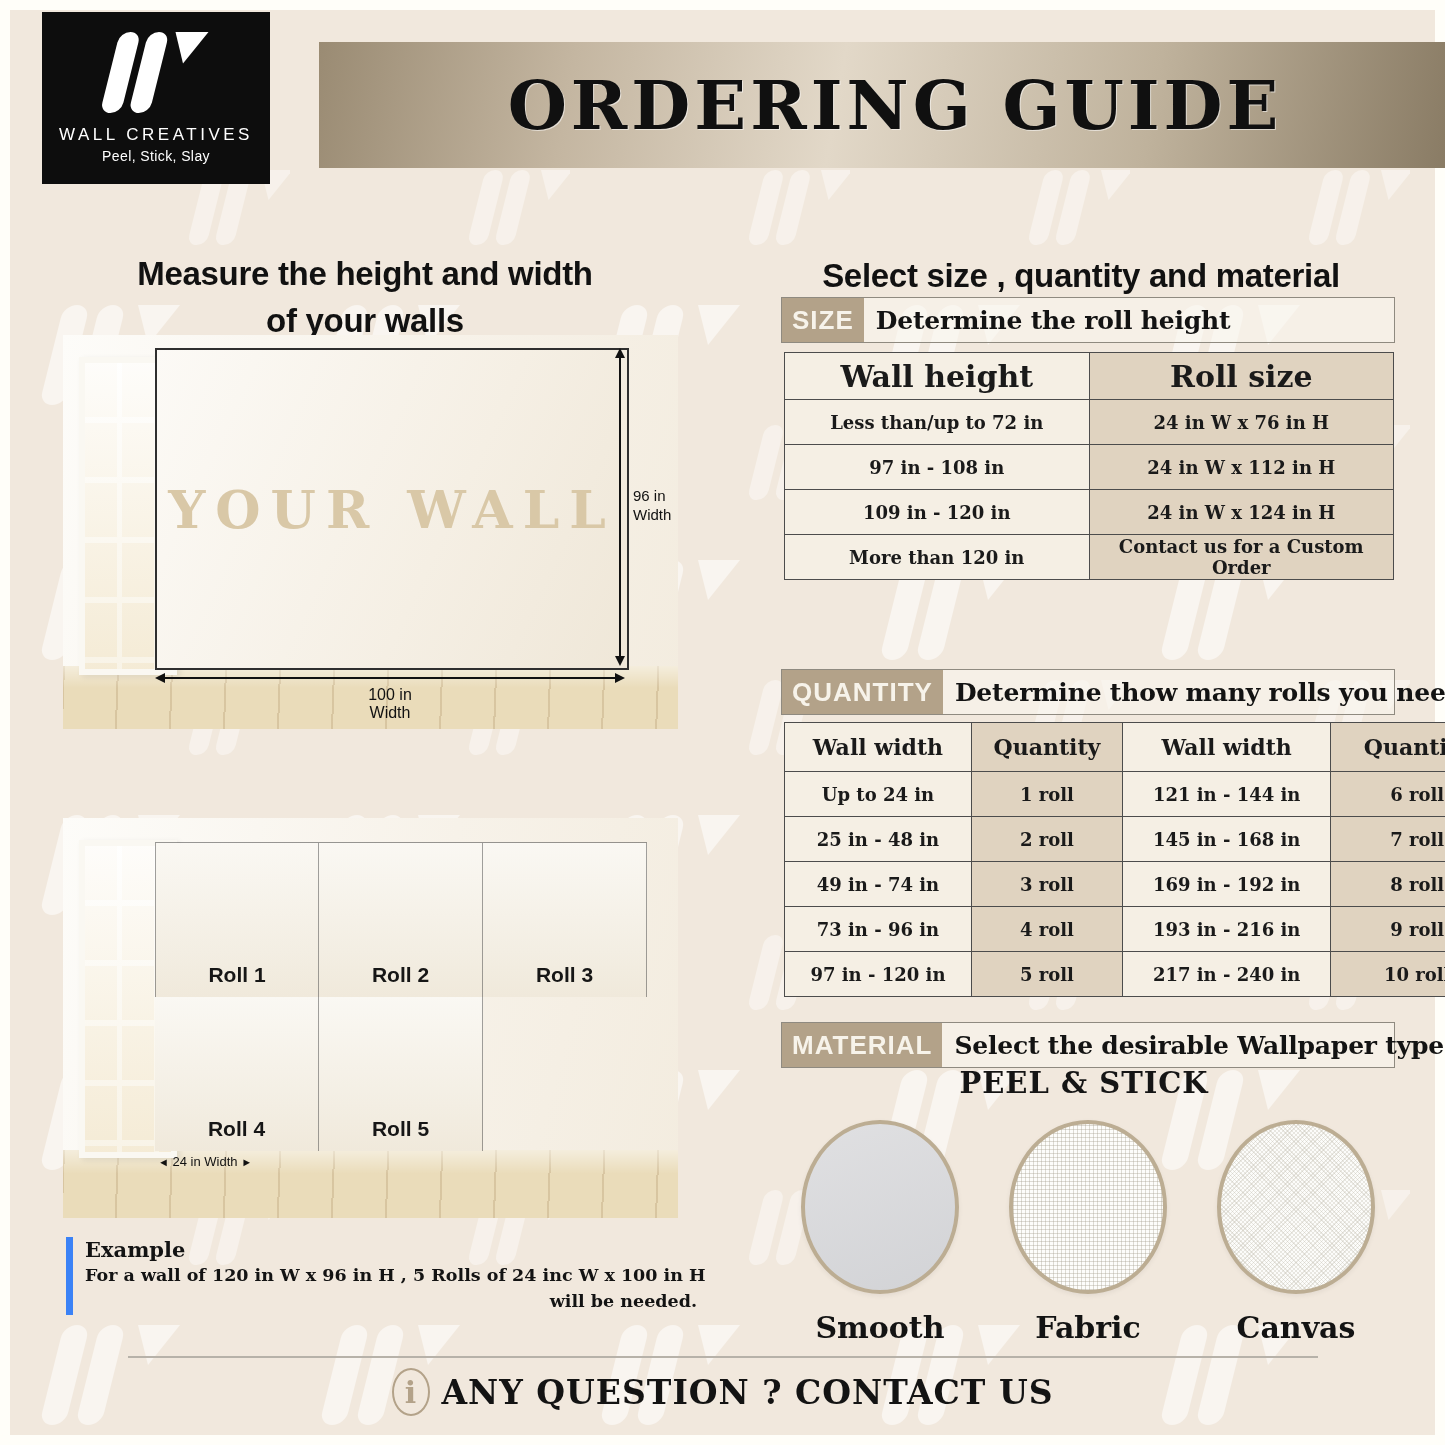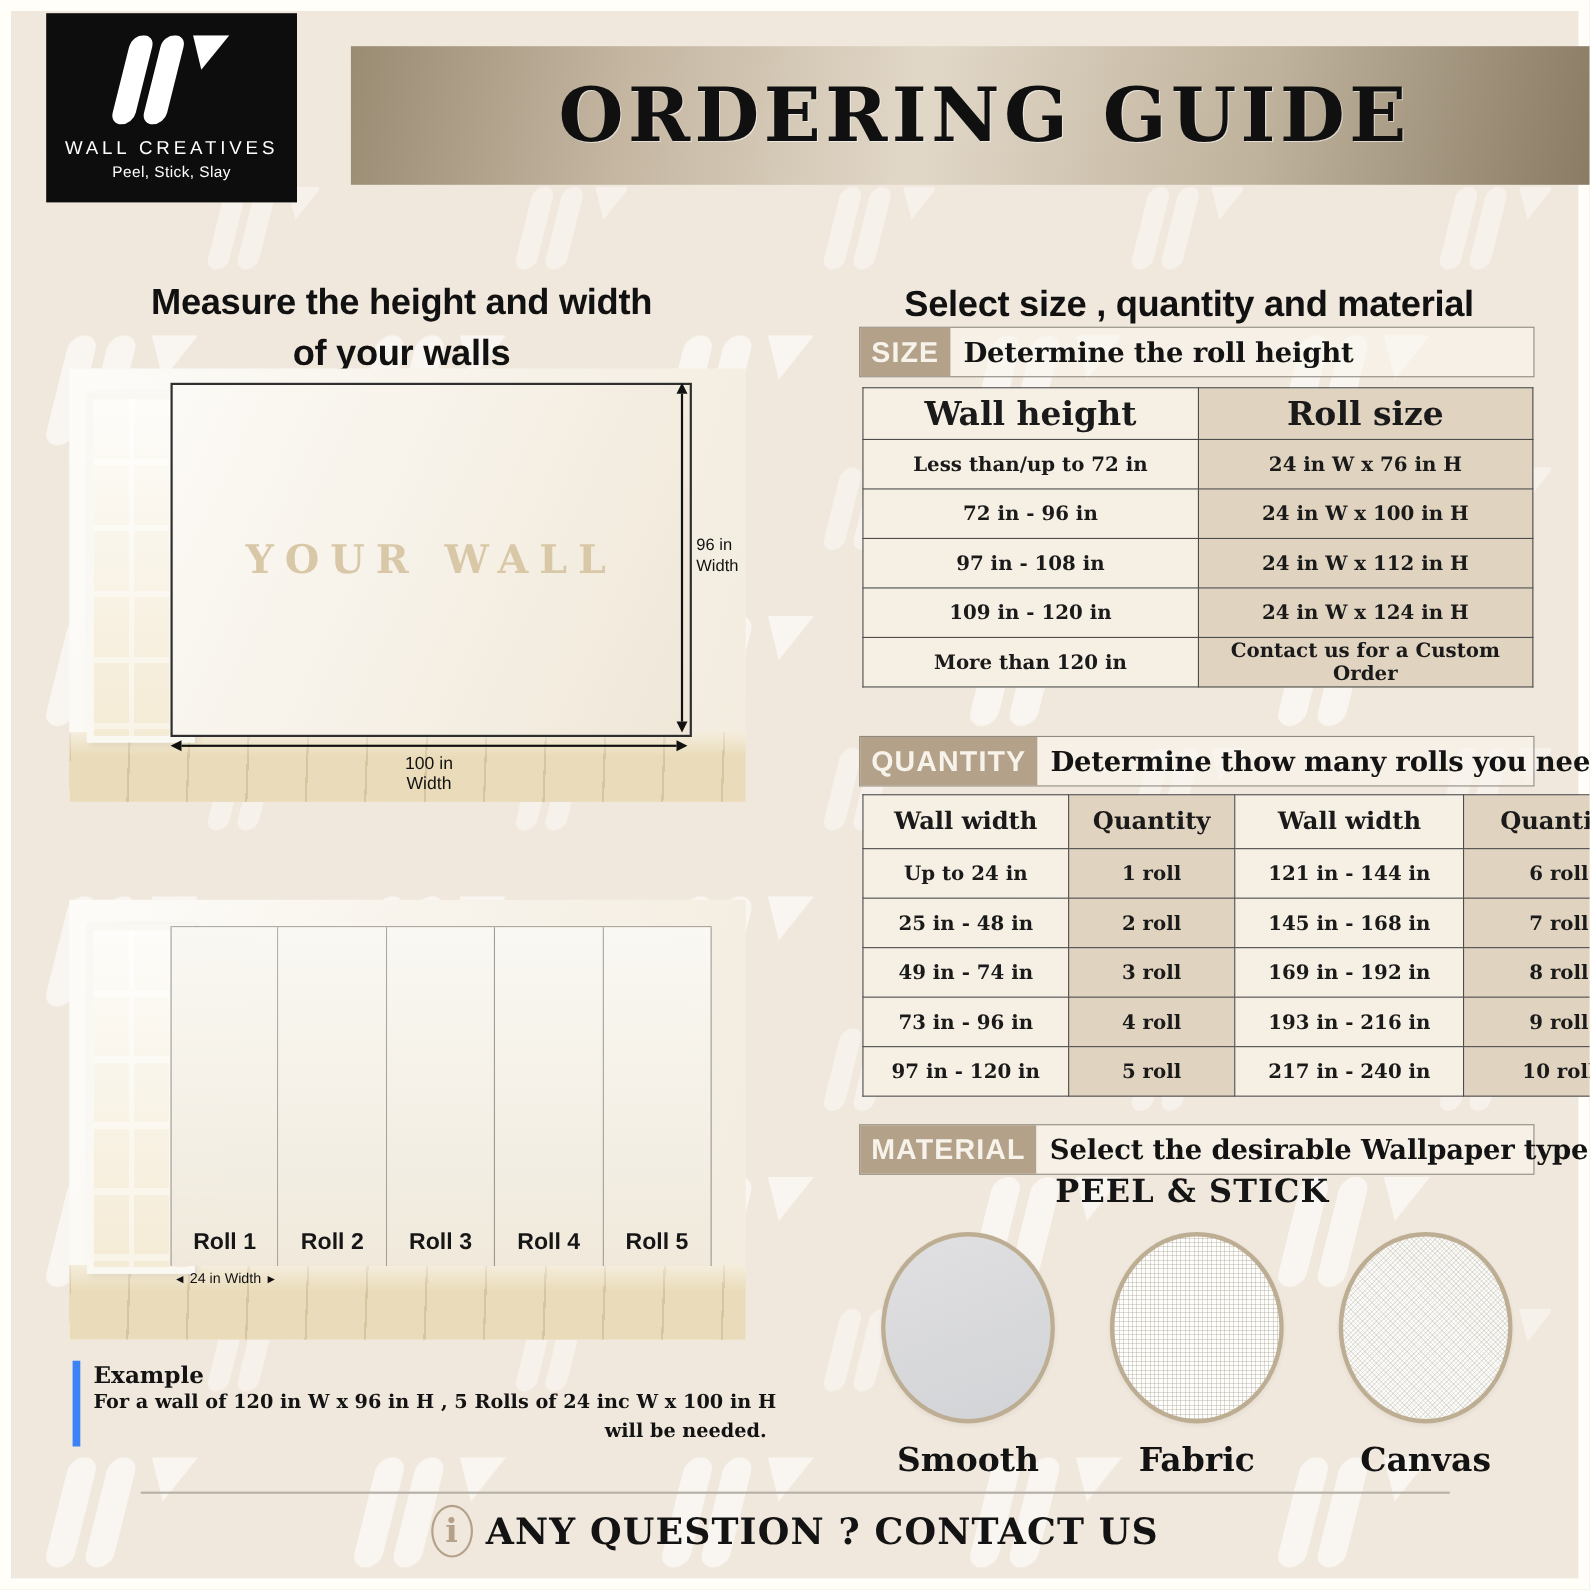--- a/index.html
+++ b/index.html
@@ -41,37 +41,37 @@
   #room1 .floor { height:63px; } #room2 .floor { height:68px; }
   .window { position:absolute; left:16px; top:22px; width:86px; height:306px;
             background:#fefdf9; border:6px solid #faf8f2; box-shadow:3px 2px 6px rgba(0,0,0,.08); }
   .window-panes { position:absolute; inset:0; background-color:#f7efdd;
     background-image:linear-gradient(180deg, rgba(255,255,255,.85), rgba(240,228,200,.35)),
       repeating-linear-gradient(180deg, rgba(0,0,0,0) 0 54px, #fdfcf8 54px 60px),
       repeating-linear-gradient(90deg, rgba(0,0,0,0) 0 32px, #fdfcf8 32px 37px); }
   .backwall { position:absolute; left:92px; top:13px; width:470px; height:318px;
               border:2px solid #2f2f2f; background:linear-gradient(115deg,#fcfaf6 0%,#f5efe4 60%,#efe7d8 100%);
               display:flex; align-items:center; justify-content:center; }
-  .your-wall { font-size:36px; font-weight:bold; letter-spacing:10px; color:#d9c8a7; white-space:nowrap; }
+  .your-wall { font-size:52px; font-weight:bold; letter-spacing:10px; color:#d9c8a7; white-space:nowrap; }
   .vmeasure { position:absolute; left:550px; top:13px; width:14px; height:318px;
               display:flex; flex-direction:column; align-items:center; }
   .vline { width:2px; flex:1; background:#111; }
   .tri-up { width:0; height:0; border-left:5px solid transparent; border-right:5px solid transparent; border-bottom:10px solid #111; }
   .tri-down { width:0; height:0; border-left:5px solid transparent; border-right:5px solid transparent; border-top:10px solid #111; }
   .tri-left { width:0; height:0; border-top:5px solid transparent; border-bottom:5px solid transparent; border-right:10px solid #111; }
   .tri-right { width:0; height:0; border-top:5px solid transparent; border-bottom:5px solid transparent; border-left:10px solid #111; }
   .vmeasure-label { position:absolute; left:570px; top:152px; width:46px;
                     font-family:"Liberation Sans", sans-serif; font-size:15px; line-height:1.25; color:#111; }
   .hmeasure { position:absolute; left:92px; top:337px; width:470px; height:12px; display:flex; align-items:center; }
   .hline { height:2px; flex:1; background:#111; }
   .hmeasure-label { position:absolute; left:92px; top:351px; width:470px; text-align:center;
                     font-family:"Liberation Sans", sans-serif; font-size:16px; line-height:1.15; color:#111; }
 
   .panelwall { position:absolute; left:92px; top:24px; width:492px; height:308px;
-               display:grid; grid-template-columns:repeat(5,1fr);
+               display:grid; grid-template-columns:repeat(3,1fr);
                border-top:1px solid rgba(70,70,70,.55); }
   .panel { position:relative; border-right:1px solid rgba(70,70,70,.5);
            background:linear-gradient(180deg,#faf8f3,#f3eee3 70%,#f0e9db); }
   .panel:first-child { border-left:1px solid rgba(70,70,70,.5); }
   .roll-label { position:absolute; bottom:10px; width:100%; text-align:center;
                 font-family:"Liberation Sans", sans-serif; font-weight:bold; font-size:21px; color:#161616; }
   .roll-measure { position:absolute; left:92px; top:336px; width:100px; text-align:center;
                   font-family:"Liberation Sans", sans-serif; font-size:13px; color:#111; white-space:nowrap; }
   .roll-measure .arr { font-size:11px; }
 
@@ -256,24 +256,20 @@
     <tbody>
         <tr>
       <th class="c-cream">Wall height</th>
       <th class="c-tan">Roll size</th>
     </tr>
     <tr>
       <td class="c-cream">Less than/up to 72 in</td>
       <td class="c-tan">24 in W x 76 in H</td>
     </tr>
     <tr>
-      <td class="c-cream">72 in - 96 in</td>
-      <td class="c-tan">24 in W x 100 in H</td>
-    </tr>
-    <tr>
       <td class="c-cream">97 in - 108 in</td>
       <td class="c-tan">24 in W x 112  in H</td>
     </tr>
     <tr>
       <td class="c-cream">109 in - 120 in</td>
       <td class="c-tan">24 in W x 124 in H</td>
     </tr>
     <tr>
       <td class="c-cream">More than 120 in</td>
       <td class="c-tan">Contact us for a Custom Order</td>

